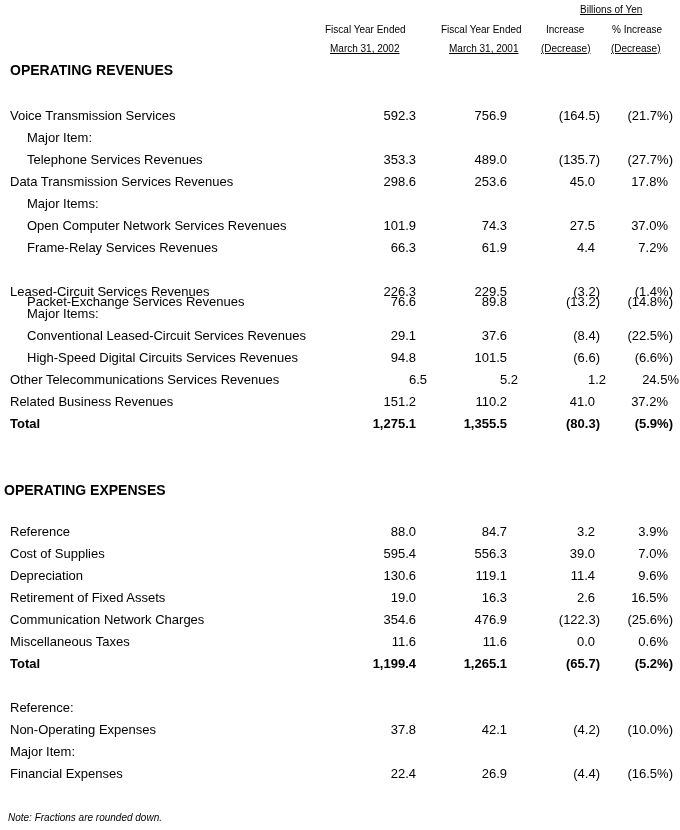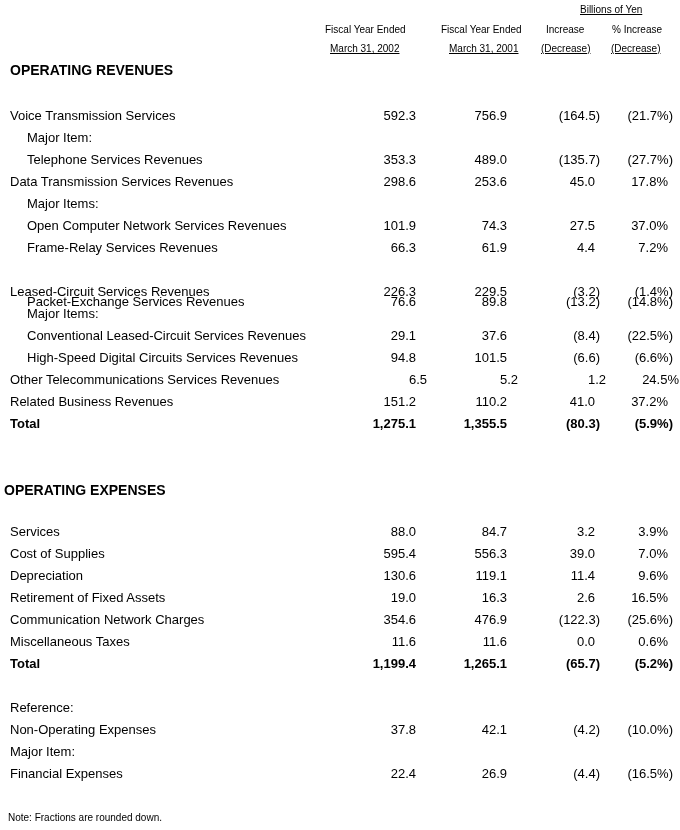--- a/index.html
+++ b/index.html
@@ -139,21 +139,21 @@
       <span class="c1">1,275.1</span>
       <span class="c2">1,355.5</span>
       <span class="c3 neg">(80.3)</span>
       <span class="c4 neg">(5.9%)</span>
     </div>
   </div>
 
 <div class="abs sect" style="left:4px; top:482px;">OPERATING EXPENSES</div>
 <div id="exp-rows">
     <div class="row" style="top: 524px;">
-      <span class="lbl">Services</span>
+      <span class="lbl">Reference</span>
       <span class="c1">88.0</span>
       <span class="c2">84.7</span>
       <span class="c3">3.2</span>
       <span class="c4">3.9%</span>
     </div>
     <div class="row" style="top: 546px;">
       <span class="lbl">Cost of Supplies</span>
       <span class="c1">595.4</span>
       <span class="c2">556.3</span>
       <span class="c3">39.0</span>
@@ -220,13 +220,13 @@
     </div>
     <div class="row" style="top: 766px;">
       <span class="lbl">Financial Expenses</span>
       <span class="c1">22.4</span>
       <span class="c2">26.9</span>
       <span class="c3 neg">(4.4)</span>
       <span class="c4 neg">(16.5%)</span>
     </div>
   </div>
 
-<div class="abs note" style="left:8px; top:812px;">Note: Fractions are rounded down.</div>
+<div class="abs note" style="left:8px; top:812px;font-style:italic;">Note: Fractions are rounded down.</div>
 
 </body></html>

